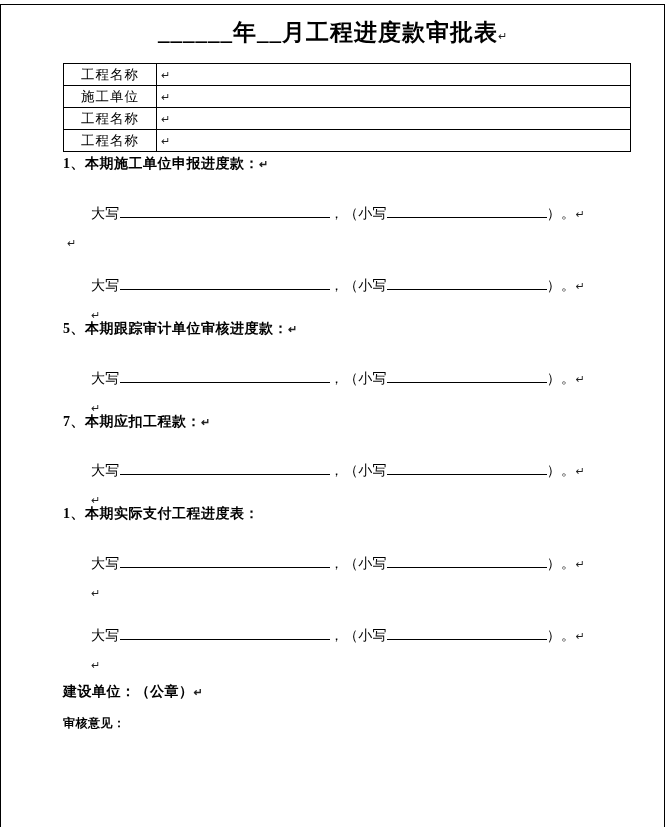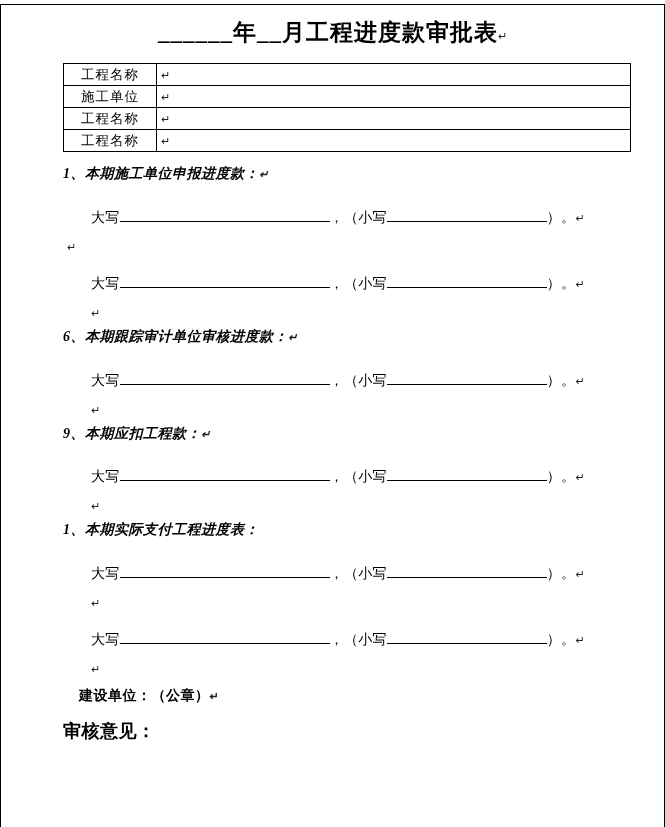--- a/index.html
+++ b/index.html
@@ -65,30 +65,29 @@
   }
   table.info td.value {
     padding-left: 4px;
   }
   .body-block {
     margin: 0 0 0 62px;
     width: 572px;
   }
   .item {
     font-size: 14px;
-    margin-top: 14px;
+    margin-top: 4px;
     line-height: 1.2;
     letter-spacing: 0.5px;
     font-weight: bold;
     font-family: "Liberation Serif", serif;
-    font-style: italic;
   }
   .amount-line {
     font-size: 14px;
-    margin-top: 24px;
+    margin-top: 30px;
     margin-left: 28px;
     white-space: nowrap;
     letter-spacing: 0.3px;
   }
   .blank {
     display: inline-block;
     border-bottom: 1px solid #000;
     height: 14px;
     vertical-align: baseline;
   }
@@ -97,26 +96,26 @@
   .b-wide { width: 380px; }
   .blank-row-mark {
     margin-top: 10px;
     margin-left: 28px;
     height: 12px;
   }
   .mark-left0 { margin-left: 4px; }
   .footer-line {
     font-size: 14px;
     margin-top: 16px;
-    margin-left: 16px;
+    margin-left: 0px;
     font-weight: bold;
     letter-spacing: 0.5px;
   }
   .footer-line2 {
-    font-size: 18px;
+    font-size: 12px;
     margin-top: 14px;
     margin-left: 0px;
     font-weight: bold;
     letter-spacing: 0.5px;
   }
 </style>
 </head>
 <body>
 
 <div class="page">
@@ -152,27 +151,27 @@
     <div class="amount-line">
       <span>大写</span><span class="blank b-big"></span><span>，（小写</span><span class="blank b-small"></span><span>）。</span><span class="pilcrow-sm">↵</span>
     </div>
     <div class="blank-row-mark mark-left0"><span class="pilcrow-sm">↵</span></div>
 
     <div class="amount-line">
       <span>大写</span><span class="blank b-big"></span><span>，（小写</span><span class="blank b-small"></span><span>）。</span><span class="pilcrow-sm">↵</span>
     </div>
     <div class="blank-row-mark"><span class="pilcrow-sm">↵</span></div>
 
-    <div class="item"><span>6、本期跟踪审计单位审核进度款：</span><span class="pilcrow-sm">↵</span></div>
+    <div class="item"><span>5、本期跟踪审计单位审核进度款：</span><span class="pilcrow-sm">↵</span></div>
     <div class="amount-line">
       <span>大写</span><span class="blank b-big"></span><span>，（小写</span><span class="blank b-small"></span><span>）。</span><span class="pilcrow-sm">↵</span>
     </div>
     <div class="blank-row-mark"><span class="pilcrow-sm">↵</span></div>
 
-    <div class="item"><span>9、本期应扣工程款：</span><span class="pilcrow-sm">↵</span></div>
+    <div class="item"><span>7、本期应扣工程款：</span><span class="pilcrow-sm">↵</span></div>
     <div class="amount-line">
       <span>大写</span><span class="blank b-big"></span><span>，（小写</span><span class="blank b-small"></span><span>）。</span><span class="pilcrow-sm">↵</span>
     </div>
     <div class="blank-row-mark"><span class="pilcrow-sm">↵</span></div>
 
     <div class="item"><span>1、本期实际支付工程进度表：</span><span class="pilcrow-sm"></span></div>
     <div class="amount-line">
       <span>大写</span><span class="blank b-big"></span><span>，（小写</span><span class="blank b-small"></span><span>）。</span><span class="pilcrow-sm">↵</span>
     </div>
     <div class="blank-row-mark"><span class="pilcrow-sm">↵</span></div>

